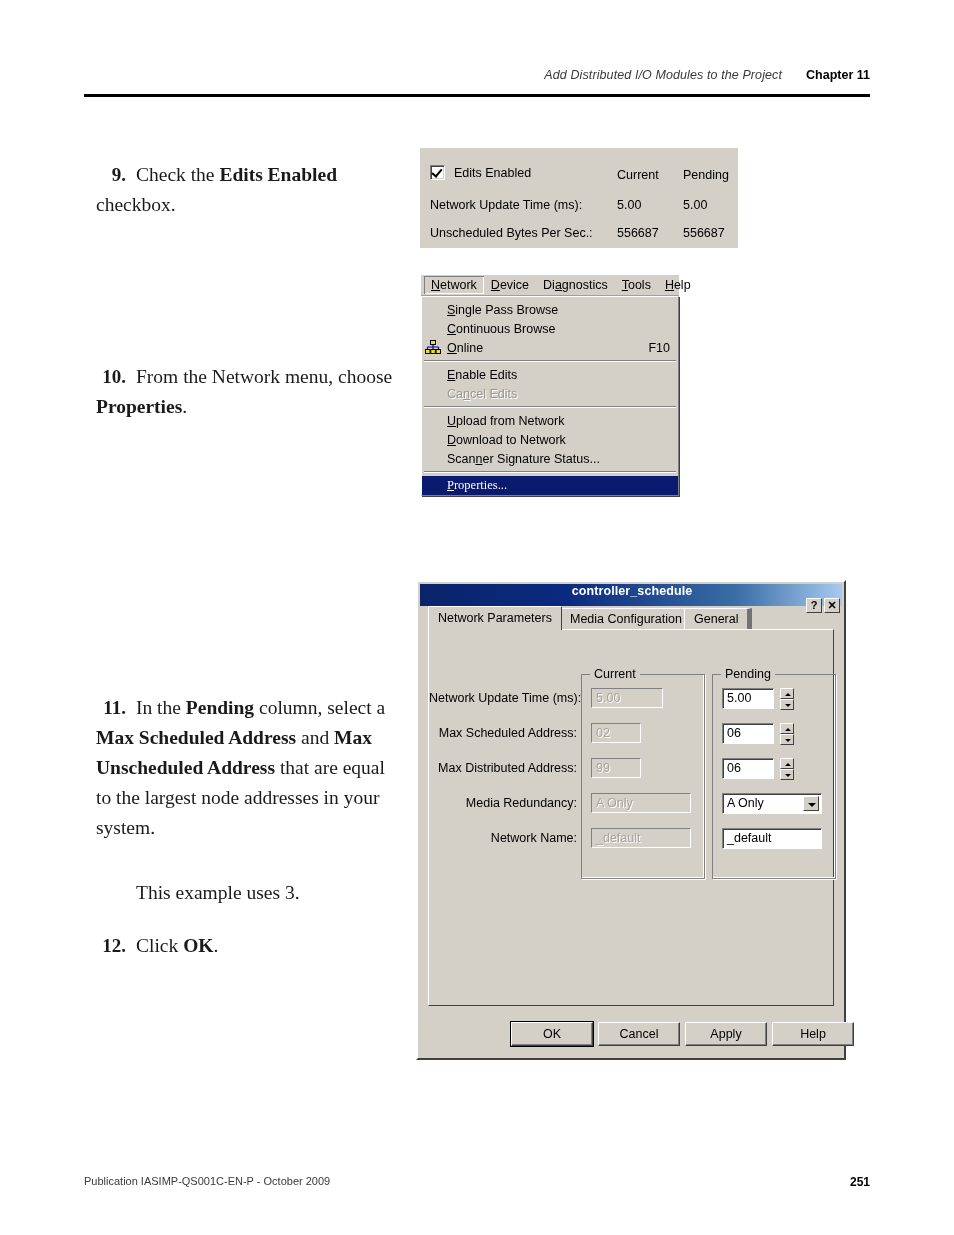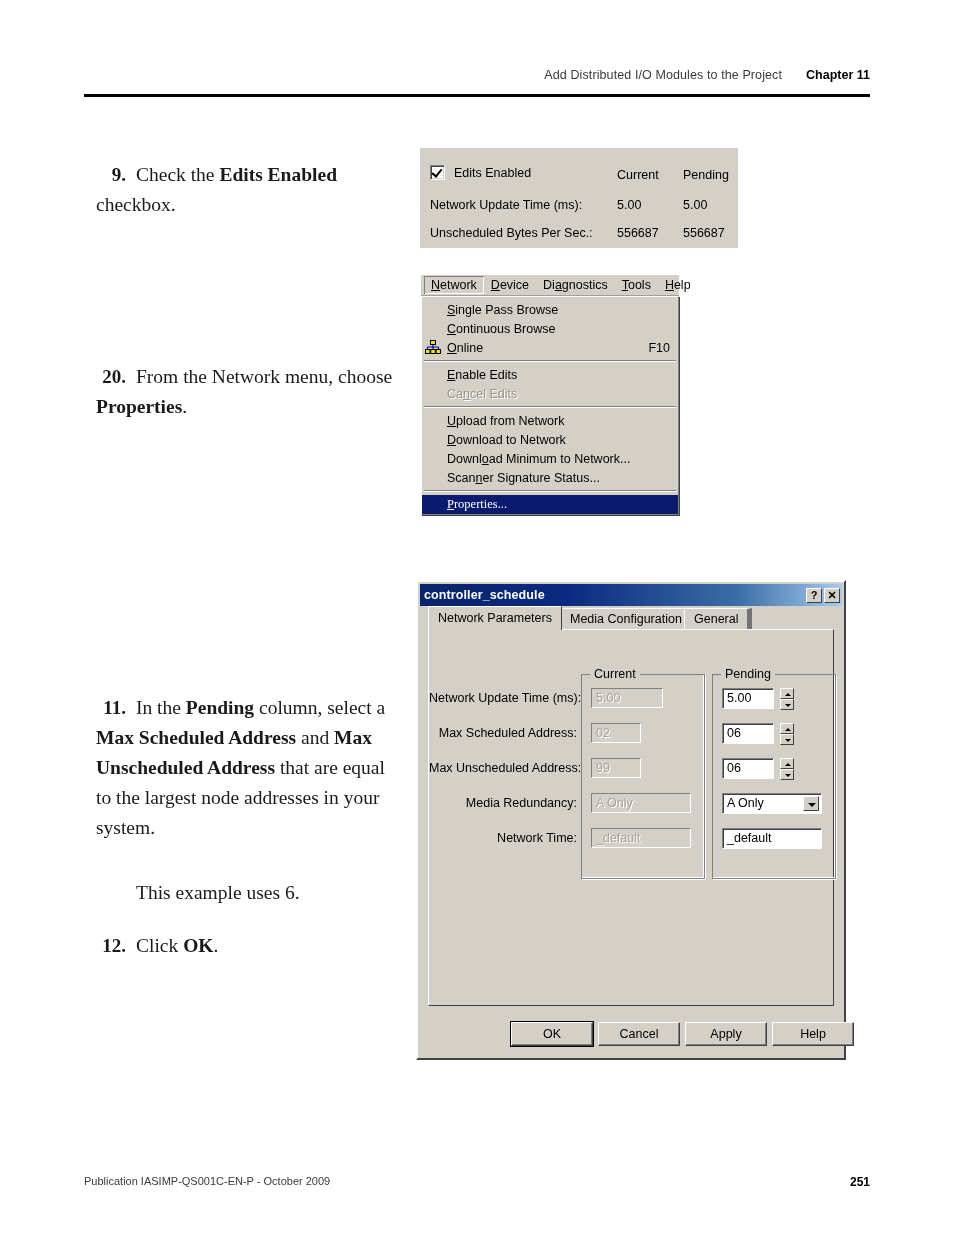--- a/index.html
+++ b/index.html
@@ -25,20 +25,21 @@
   }
   .page-header .hdr-text {
     position: absolute;
     right: 88px;
     top: 0;
     font-family: "Liberation Sans", sans-serif;
     font-size: 12.5px;
     color: #3a3a3a;
     letter-spacing: 0.1px;
     white-space: nowrap;
+    font-style: italic;
   }
   .page-header .hdr-chapter {
     position: absolute;
     right: 0;
     top: 0;
     font-family: "Liberation Sans", sans-serif;
     font-size: 12.5px;
     font-weight: bold;
     color: #000;
     white-space: nowrap;
@@ -237,20 +238,21 @@
     position: absolute;
     left: 2px;
     top: 2px;
     right: 2px;
     height: 22px;
     background: linear-gradient(to right, #0a246a 0%, #0a2a80 35%, #3a6ea5 75%, #a6caf0 100%);
     display: flex;
     align-items: center;
     padding: 0 2px 0 4px;
     box-sizing: border-box;
+    flex-direction: column;
   }
   .titlebar .title {
     color: #ffffff;
     font-size: 12.5px;
     font-weight: bold;
     letter-spacing: 0.1px;
   }
   .titlebar .tb-btns { margin-left: auto; display: flex; gap: 2px; }
   .tb-btn {
     width: 16px;
@@ -480,28 +482,28 @@
   <div class="hdr-chapter">Chapter 11</div>
   <div class="hdr-rule"></div>
 </div>
 
 <div class="steps">
   <div class="step" id="step-9" style="position:absolute; top:0px; left:0; width:300px;">
     <span class="num">9.</span>
     <span class="body"><span>Check the </span><b>Edits Enabled</b><span> checkbox.</span></span>
   </div>
   <div class="step" id="step-10" style="position:absolute; top:202px; left:0; width:300px;">
-    <span class="num">20.</span>
+    <span class="num">10.</span>
     <span class="body"><span>From the Network menu, choose </span><b>Properties</b><span>.</span></span>
   </div>
   <div class="step" id="step-11" style="position:absolute; top:533px; left:0; width:290px;">
     <span class="num">11.</span>
     <span class="body"><span>In the </span><b>Pending</b><span> column, select a </span><b>Max Scheduled Address</b><span> and </span><b>Max Unscheduled Address</b><span> that are equal to the largest node addresses in your system.</span></span>
   </div>
-  <div class="sub-para" id="step-11-note" style="position:absolute; top:718px; left:0; width:290px;">This example uses 6.</div>
+  <div class="sub-para" id="step-11-note" style="position:absolute; top:718px; left:0; width:290px;">This example uses 3.</div>
   <div class="step" id="step-12" style="position:absolute; top:771px; left:0; width:290px;">
     <span class="num">12.</span>
     <span class="body"><span>Click </span><b>OK</b><span>.</span></span>
   </div>
 </div>
 
 <div class="fig-edits">
   <div class="chk-row">
     <span class="checkbox"></span>
     <span class="chk-label">Edits Enabled</span>
@@ -552,23 +554,20 @@
         <span>Ca<u>n</u>cel Edits</span>
       </div>
       <div class="menusep"></div>
       <div class="menuitem">
         <span><u>U</u>pload from Network</span>
       </div>
       <div class="menuitem">
         <span><u>D</u>ownload to Network</span>
       </div>
       <div class="menuitem">
-        <span>Downl<u>o</u>ad Minimum to Network...</span>
-      </div>
-      <div class="menuitem">
         <span>Scan<u>n</u>er Signature Status...</span>
       </div>
       <div class="menusep"></div>
       <div class="menuitem selected">
         <span><u>P</u>roperties...</span>
       </div>
     </div>
 </div>
 
 <div class="dlg">
@@ -583,23 +582,23 @@
   <div class="tabstrip">
     <div class="tab selected" style="left:0px;">Network Parameters</div>
     <div class="tab" style="left:132px;">Media Configuration</div>
     <div class="tab" style="left:256px;">General</div>
   </div>
 
   <div class="tabpage">
 
     <div class="fld-label" style="left:0px; right:auto; width:148px; top:61px; text-align:right;">Network Update Time (ms):</div>
     <div class="fld-label" style="left:0px; right:auto; width:148px; top:96px; text-align:right;">Max Scheduled Address:</div>
-    <div class="fld-label" style="left:0px; right:auto; width:148px; top:131px; text-align:right;">Max Unscheduled Address:</div>
+    <div class="fld-label" style="left:0px; right:auto; width:148px; top:131px; text-align:right;">Max Distributed Address:</div>
     <div class="fld-label" style="left:0px; right:auto; width:148px; top:166px; text-align:right;">Media Redundancy:</div>
-    <div class="fld-label" style="left:0px; right:auto; width:148px; top:201px; text-align:right;">Network Time:</div>
+    <div class="fld-label" style="left:0px; right:auto; width:148px; top:201px; text-align:right;">Network Name:</div>
 
     <div class="groupbox" style="left:152px; top:44px; width:122px; height:203px;">
       <span class="gb-title">Current</span>
       <div class="edit-ro" style="left:9px; top:13px; width:72px; height:20px;">5.00</div>
       <div class="edit-ro" style="left:9px; top:48px; width:50px; height:20px;">02</div>
       <div class="edit-ro" style="left:9px; top:83px; width:50px; height:20px;">99</div>
       <div class="edit-ro" style="left:9px; top:118px; width:100px; height:20px;">A Only</div>
       <div class="edit-ro" style="left:9px; top:153px; width:100px; height:20px;">_default</div>
     </div>
 

